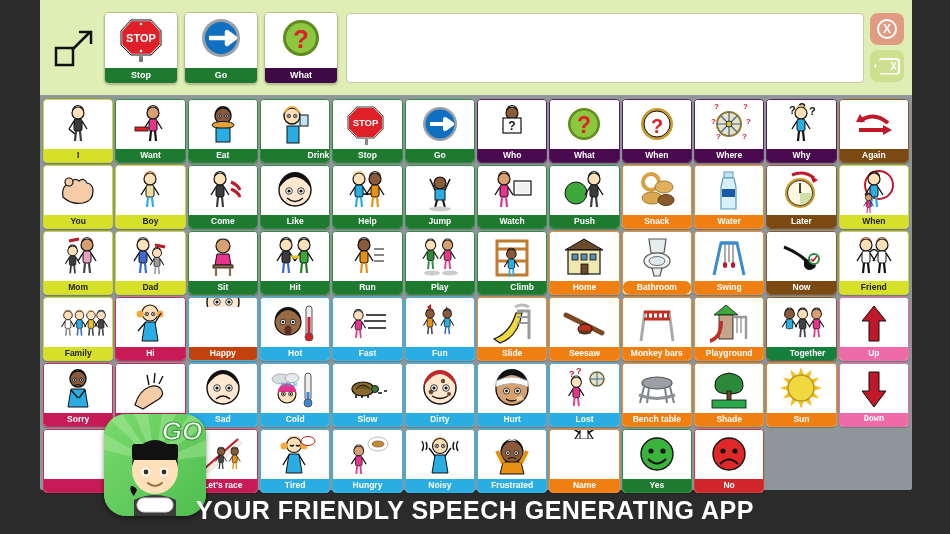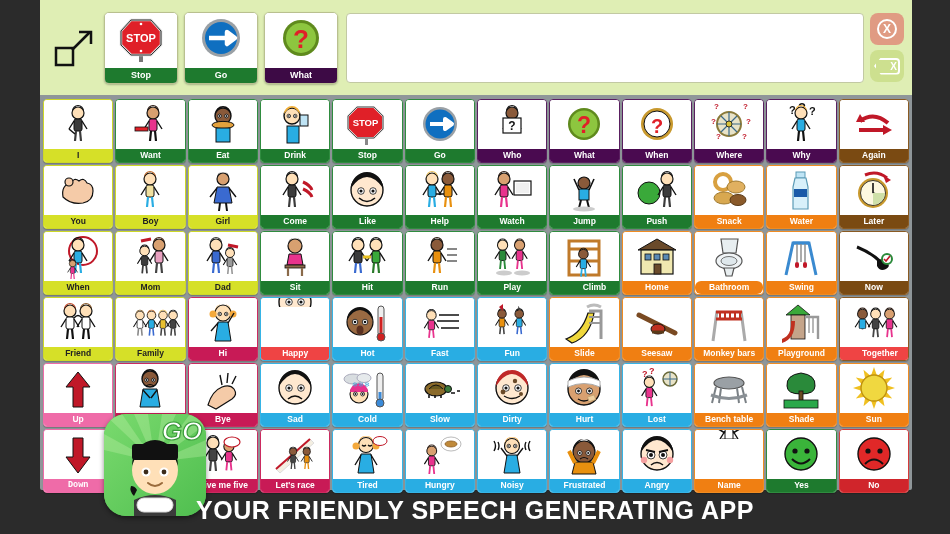--- a/index.html
+++ b/index.html
@@ -289,21 +289,21 @@
                 <circle cx="20" cy="13" r="8" fill="#ffe0b8" stroke="#111" stroke-width="1.4"></circle>
    <path d="M12 11 a8 8 0 0 1 16 0 q-4.8 -6.4 -8 -6.4 q-3.2 0 -8 6.4 z" fill="#f4b23c"></path>
                 <circle cx="16.8" cy="13" r="1.7600000000000002" fill="#fff" stroke="#111" stroke-width=".8"></circle>
    <circle cx="16.8" cy="13" r="0.8320000000000001" fill="#111"></circle>
    <circle cx="23.2" cy="13" r="1.7600000000000002" fill="#fff" stroke="#111" stroke-width=".8"></circle>
    <circle cx="23.2" cy="13" r="0.8320000000000001" fill="#111"></circle>
                 <rect x="15" y="23" width="12" height="17" fill="#29ade3" stroke="#111" stroke-width="1"></rect>
                 <rect x="28" y="12" width="8" height="11" fill="#bfe4f5" stroke="#111" stroke-width="1"></rect>
               </svg>
             </div>
-            <div class="lab" style="background: rgb(30, 122, 46);">Drink</div>
+            <div class="lab" style="background: rgb(30, 122, 46); text-align: right;">Drink</div>
           </div>
           <div class="cell" style="border-color: rgb(47, 140, 63);">
             <div class="pic">
               <svg width="46" height="44" viewBox="0 0 46 44">
                 <rect x="21" y="31" width="3" height="11" fill="#888"></rect>
                 <polygon points="13,4 30,4 39,13 39,26 30,35 13,35 4,26 4,13" fill="#e02028" stroke="#ddd" stroke-width="2"></polygon>
                 <polygon points="13,4 30,4 39,13 39,26 30,35 13,35 4,26 4,13" fill="none" stroke="#333" stroke-width=".8"></polygon>
                 <text x="21.5" y="23" font-size="9.5" font-weight="700" fill="#fff" text-anchor="middle" font-family="'Liberation Sans',sans-serif">STOP</text>
               </svg>
             </div>
@@ -415,32 +415,20 @@
      <circle cx="0" cy="10" r="6" fill="#ffe0b8" stroke="#111" stroke-width="1.2"></circle>
      <path d="M-6 8 a6 6 0 0 1 12 0 q-3 -5 -6 -5 q-3 0 -6 5z" fill="#c06a2a"></path>
      <rect x="-4" y="16" width="8" height="12" rx="2" fill="#f0e0a0" stroke="#111" stroke-width="1"></rect>
      <path d="M-4 18 L-9 26 M4 18 L9 26" stroke="#111" stroke-width="1.4" fill="none"></path>
      <path d="M-2 28 L-3 38 M2 28 L3 38" stroke="#29ade3" stroke-width="2.2" fill="none"></path>
    </g>
               </svg>
             </div>
             <div class="lab dark" style="background: rgb(214, 224, 40);">Boy</div>
           </div>
-          <div class="cell" style="border-color: rgb(205, 216, 39);">
-            <div class="pic">
-              <svg width="46" height="44" viewBox="0 0 46 44">
-                <circle cx="23" cy="10" r="6" fill="#d8a070" stroke="#111" stroke-width="1.2"></circle>
-                <path d="M17 9 a6 6 0 0 1 12 0 q0 -6 -6 -6 q-6 0 -6 6z" fill="#111"></path>
-                <path d="M17 18 L29 18 L32 34 L14 34 z" fill="#3a6ad0" stroke="#111" stroke-width="1"></path>
-                <path d="M17 19 L10 28 M29 19 L36 28" stroke="#111" stroke-width="1.4"></path>
-                <path d="M20 34 L19 42 M26 34 L27 42" stroke="#111" stroke-width="2"></path>
-              </svg>
-            </div>
-            <div class="lab dark" style="background: rgb(214, 224, 40);">Girl</div>
-          </div>
           <div class="cell" style="border-color: rgb(47, 140, 63);">
             <div class="pic">
               <svg width="46" height="44" viewBox="0 0 46 44">
                 <g transform="translate(20,0)">
      <circle cx="0" cy="10" r="6" fill="#ffe0b8" stroke="#111" stroke-width="1.2"></circle>
      <path d="M-6 8 a6 6 0 0 1 12 0 q-3 -5 -6 -5 q-3 0 -6 5z" fill="#111"></path>
      <rect x="-4" y="16" width="8" height="12" rx="2" fill="#3b3b3b" stroke="#111" stroke-width="1"></rect>
      <path d="M-4 18 L-9 26 M4 18 L9 26" stroke="#111" stroke-width="1.4" fill="none"></path>
      <path d="M-2 28 L-3 38 M2 28 L3 38" stroke="#3b3b3b" stroke-width="2.2" fill="none"></path>
    </g>
@@ -481,44 +469,44 @@
      <path d="M-2 28 L-3 38 M2 28 L3 38" stroke="#e8900f" stroke-width="2.2" fill="none"></path>
    </g>
                 <path d="M19 25 L27 25" stroke="#111" stroke-width="1.4"></path>
               </svg>
             </div>
             <div class="lab" style="background: rgb(30, 122, 46);">Help</div>
           </div>
           <div class="cell" style="border-color: rgb(47, 140, 63);">
             <div class="pic">
               <svg width="46" height="44" viewBox="0 0 46 44">
-                <g transform="translate(15,0)">
-     <circle cx="0" cy="10" r="6" fill="#d8a070" stroke="#111" stroke-width="1.2"></circle>
-     <path d="M-6 8 a6 6 0 0 1 12 0 q-3 -5 -6 -5 q-3 0 -6 5z" fill="#2b1a12"></path>
-     <rect x="-4" y="16" width="8" height="12" rx="2" fill="#e8338d" stroke="#111" stroke-width="1"></rect>
-     <path d="M-4 18 L-9 26 M4 18 L9 26" stroke="#111" stroke-width="1.4" fill="none"></path>
-     <path d="M-2 28 L-3 38 M2 28 L3 38" stroke="#e8338d" stroke-width="2.2" fill="none"></path>
-   </g>
-                <rect x="25" y="12" width="17" height="14" fill="#fff" stroke="#111" stroke-width="1.2"></rect>
-                <rect x="27" y="14" width="13" height="10" fill="#f0f0f0"></rect>
-              </svg>
-            </div>
-            <div class="lab" style="background: rgb(30, 122, 46);">Watch</div>
-          </div>
-          <div class="cell" style="border-color: rgb(47, 140, 63);">
-            <div class="pic">
-              <svg width="46" height="44" viewBox="0 0 46 44">
                 <circle cx="23" cy="14" r="6" fill="#8a5a3a" stroke="#111" stroke-width="1.2"></circle>
                 <rect x="18" y="20" width="10" height="11" fill="#29ade3" stroke="#111" stroke-width="1"></rect>
                 <path d="M18 21 L13 10 M28 21 L33 10" stroke="#111" stroke-width="1.6"></path>
                 <path d="M20 31 L18 39 M26 31 L28 39" stroke="#111" stroke-width="2"></path>
                 <ellipse cx="23" cy="40" rx="11" ry="2.5" fill="#ccc"></ellipse>
               </svg>
             </div>
             <div class="lab" style="background: rgb(30, 122, 46);">Jump</div>
+          </div>
+          <div class="cell" style="border-color: rgb(47, 140, 63);">
+            <div class="pic">
+              <svg width="46" height="44" viewBox="0 0 46 44">
+                <g transform="translate(15,0)">
+     <circle cx="0" cy="10" r="6" fill="#d8a070" stroke="#111" stroke-width="1.2"></circle>
+     <path d="M-6 8 a6 6 0 0 1 12 0 q-3 -5 -6 -5 q-3 0 -6 5z" fill="#2b1a12"></path>
+     <rect x="-4" y="16" width="8" height="12" rx="2" fill="#e8338d" stroke="#111" stroke-width="1"></rect>
+     <path d="M-4 18 L-9 26 M4 18 L9 26" stroke="#111" stroke-width="1.4" fill="none"></path>
+     <path d="M-2 28 L-3 38 M2 28 L3 38" stroke="#e8338d" stroke-width="2.2" fill="none"></path>
+   </g>
+                <rect x="25" y="12" width="17" height="14" fill="#fff" stroke="#111" stroke-width="1.2"></rect>
+                <rect x="27" y="14" width="13" height="10" fill="#f0f0f0"></rect>
+              </svg>
+            </div>
+            <div class="lab" style="background: rgb(30, 122, 46);">Watch</div>
           </div>
           <div class="cell" style="border-color: rgb(47, 140, 63);">
             <div class="pic">
               <svg width="46" height="44" viewBox="0 0 46 44">
                 <circle cx="15" cy="24" r="11" fill="#3aa93a" stroke="#111" stroke-width="1"></circle>
                 <g transform="translate(33,0)">
      <circle cx="0" cy="10" r="6" fill="#ffe0b8" stroke="#111" stroke-width="1.2"></circle>
      <path d="M-6 8 a6 6 0 0 1 12 0 q-3 -5 -6 -5 q-3 0 -6 5z" fill="#111"></path>
      <rect x="-4" y="16" width="8" height="12" rx="2" fill="#3b3b3b" stroke="#111" stroke-width="1"></rect>
      <path d="M-4 18 L-9 26 M4 18 L9 26" stroke="#111" stroke-width="1.4" fill="none"></path>
@@ -855,21 +843,21 @@
               <svg width="46" height="44" viewBox="0 0 46 44">
                 <circle cx="23" cy="21" r="16" fill="#ffe8cf" stroke="#111" stroke-width="1.4"></circle>
                 <path d="M7 19 a16 16 0 0 1 32 0 q-8 -12 -16 -12 q-8 0 -16 12z" fill="#111"></path>
                 <circle cx="17" cy="21" r="3.3000000000000003" fill="#fff" stroke="#111" stroke-width=".8"></circle>
    <circle cx="17" cy="21" r="1.56" fill="#111"></circle>
    <circle cx="29" cy="21" r="3.3000000000000003" fill="#fff" stroke="#111" stroke-width=".8"></circle>
    <circle cx="29" cy="21" r="1.56" fill="#111"></circle>
                 <path d="M13 28 q10 11 20 0 z" fill="#fff" stroke="#111" stroke-width="1.4"></path>
               </svg>
             </div>
-            <div class="lab" style="background: #ef4444; margin-top: 40px;">Happy</div>
+            <div class="lab" style="background: #c2410c; margin-top: 40px;">Happy</div>
           </div>
           <div class="cell" style="border-color: rgb(54, 180, 230);">
             <div class="pic">
               <svg width="46" height="44" viewBox="0 0 46 44">
                 <circle cx="16" cy="21" r="13" fill="#9a6a42" stroke="#111" stroke-width="1.2"></circle>
                 <path d="M3 19 a13 13 0 0 1 26 0 q-6 -10 -13 -10 q-7 0 -13 10z" fill="#111"></path>
                 <circle cx="11" cy="21" r="2.75" fill="#fff" stroke="#111" stroke-width=".8"></circle>
    <circle cx="11" cy="21" r="1.3" fill="#111"></circle>
    <circle cx="21" cy="21" r="2.75" fill="#fff" stroke="#111" stroke-width=".8"></circle>
    <circle cx="21" cy="21" r="1.3" fill="#111"></circle>
@@ -993,21 +981,21 @@
                   <g transform="translate(45,0)">
      <circle cx="0" cy="10" r="6" fill="#d8a070" stroke="#111" stroke-width="1.2"></circle>
      <path d="M-6 8 a6 6 0 0 1 12 0 q-3 -5 -6 -5 q-3 0 -6 5z" fill="#2b1a12"></path>
      <rect x="-4" y="16" width="8" height="12" rx="2" fill="#e8338d" stroke="#111" stroke-width="1"></rect>
      <path d="M-4 18 L-9 26 M4 18 L9 26" stroke="#111" stroke-width="1.4" fill="none"></path>
      <path d="M-2 28 L-3 38 M2 28 L3 38" stroke="#e8338d" stroke-width="2.2" fill="none"></path>
    </g>
                 </g>
               </svg>
             </div>
-            <div class="lab" style="background: #ef4444; padding-left: 12px;">Together</div>
+            <div class="lab" style="background: #15803d; padding-left: 12px;">Together</div>
           </div>
           <div class="cell" style="border-color: rgb(239, 107, 168);">
             <div class="pic">
               <svg width="46" height="44" viewBox="0 0 46 44">
                 <path d="M23 5 L35 20 L28 20 L28 40 L18 40 L18 20 L11 20 z" fill="#c01828" stroke="#111" stroke-width="1"></path>
               </svg>
             </div>
             <div class="lab" style="background: rgb(239, 107, 168);">Up</div>
           </div>
           <div class="cell" style="border-color: rgb(204, 42, 96);">
@@ -1299,37 +1287,20 @@
                 <circle cx="18.8" cy="20" r="2.3100000000000005" fill="#fff" stroke="#111" stroke-width=".8"></circle>
    <circle cx="18.8" cy="20" r="1.092" fill="#111"></circle>
    <circle cx="27.2" cy="20" r="2.3100000000000005" fill="#fff" stroke="#111" stroke-width=".8"></circle>
    <circle cx="27.2" cy="20" r="1.092" fill="#111"></circle>
                 <path d="M19 26 q4 -3 8 0" stroke="#111" stroke-width="1.2" fill="none"></path>
                 <path d="M14 29 L32 29 L35 41 L11 41z" fill="#e8900f" stroke="#111" stroke-width="1"></path>
                 <path d="M14 30 L8 18 M32 30 L38 18" stroke="#e8900f" stroke-width="4"></path>
               </svg>
             </div>
             <div class="lab" style="background: rgb(41, 173, 227);">Frustrated</div>
-          </div>
-          <div class="cell" style="border-color: rgb(54, 180, 230);">
-            <div class="pic">
-              <svg width="46" height="44" viewBox="0 0 46 44">
-                <circle cx="23" cy="21" r="16" fill="#ffe8cf" stroke="#111" stroke-width="1.4"></circle>
-                <path d="M7 19 a16 16 0 0 1 32 0 q-8 -12 -16 -12 q-8 0 -16 12z" fill="#111"></path>
-                <circle cx="17" cy="22" r="4" fill="#fff" stroke="#111" stroke-width=".8"></circle>
-                <circle cx="17" cy="22" r="2" fill="#111"></circle>
-                <circle cx="29" cy="22" r="4" fill="#fff" stroke="#111" stroke-width=".8"></circle>
-                <circle cx="29" cy="22" r="2" fill="#111"></circle>
-                <path d="M12 17 L21 19 M34 17 L25 19" stroke="#111" stroke-width="1.8"></path>
-                <path d="M17 32 q6 -5 12 0" stroke="#111" stroke-width="1.6" fill="none"></path>
-                <circle cx="10" cy="27" r="3.2" fill="#f5a0a0"></circle>
-                <circle cx="36" cy="27" r="3.2" fill="#f5a0a0"></circle>
-              </svg>
-            </div>
-            <div class="lab" style="background: rgb(41, 173, 227);">Angry</div>
           </div>
           <div class="cell" style="border-color: rgb(240, 140, 34); gap: 40px;">
             <div class="pic">
               <svg width="46" height="44" viewBox="0 0 46 44">
                 <g transform="translate(23,0)">
      <circle cx="0" cy="10" r="6" fill="#ffe0b8" stroke="#111" stroke-width="1.2"></circle>
      <path d="M-6 8 a6 6 0 0 1 12 0 q-3 -5 -6 -5 q-3 0 -6 5z" fill="#111"></path>
      <rect x="-4" y="16" width="8" height="12" rx="2" fill="#fff" stroke="#111" stroke-width="1"></rect>
      <path d="M-4 18 L-9 26 M4 18 L9 26" stroke="#111" stroke-width="1.4" fill="none"></path>
      <path d="M-2 28 L-3 38 M2 28 L3 38" stroke="#444" stroke-width="2.2" fill="none"></path>

